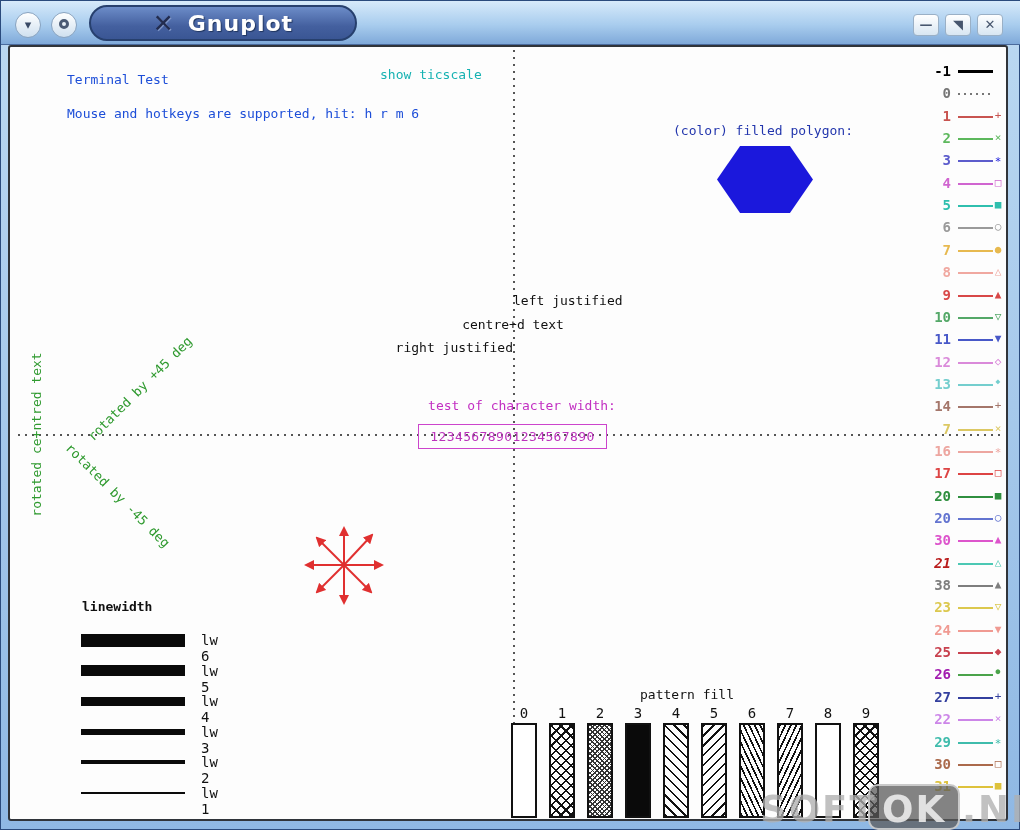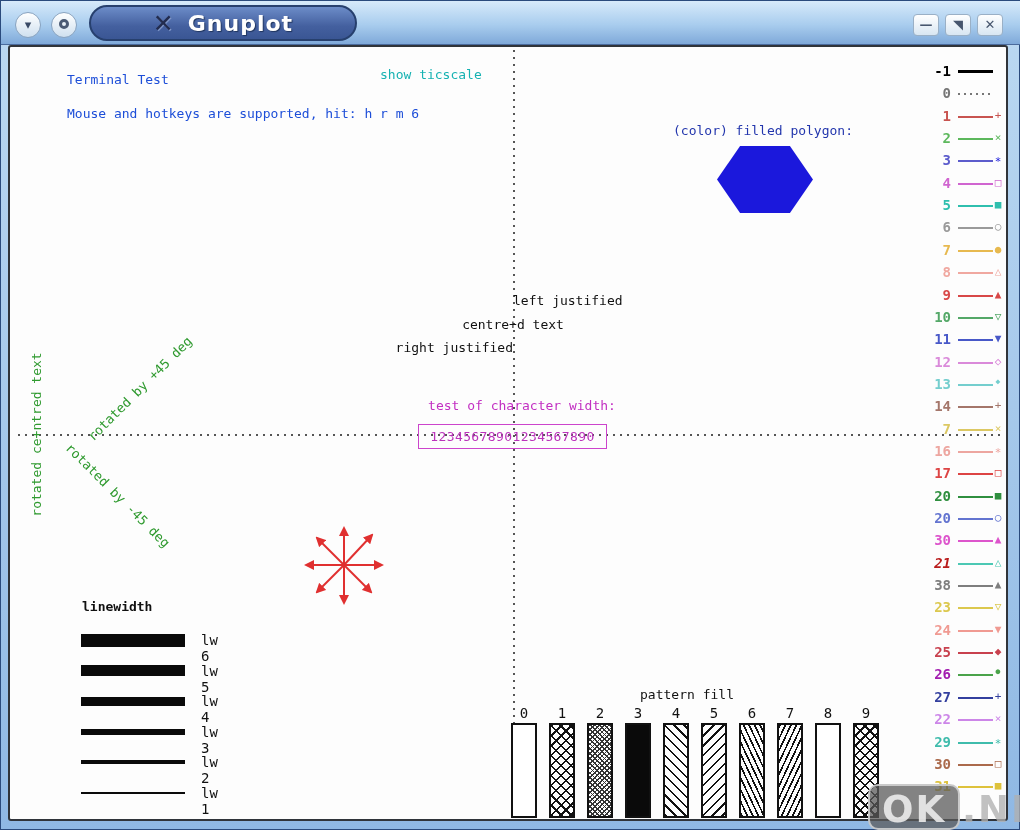--- a/index.html
+++ b/index.html
@@ -366,16 +366,17 @@
           <div class="lg-mark" style="color: rgb(171, 106, 76);">□</div>
         </div>
         <div class="lg-row" style="top: 731.2px;">
           <div class="lg-num" style="color: rgb(222, 194, 60);">31</div>
           <div class="lg-line" style="background: rgb(222, 194, 60);"></div>
           <div class="lg-mark" style="color: rgb(222, 194, 60);">■</div>
         </div>
       </div>
 
     <div class="wm-cap"></div>
+    <div class="wm" style="left:750px; top:741px;">SOFT</div>
     <div class="wm wm-ok" style="left:872px; top:741px;">OK</div>
     <div class="wm" style="left:952px; top:741px;">.NET</div>
   </div>
 </div>
 
 </body></html>

